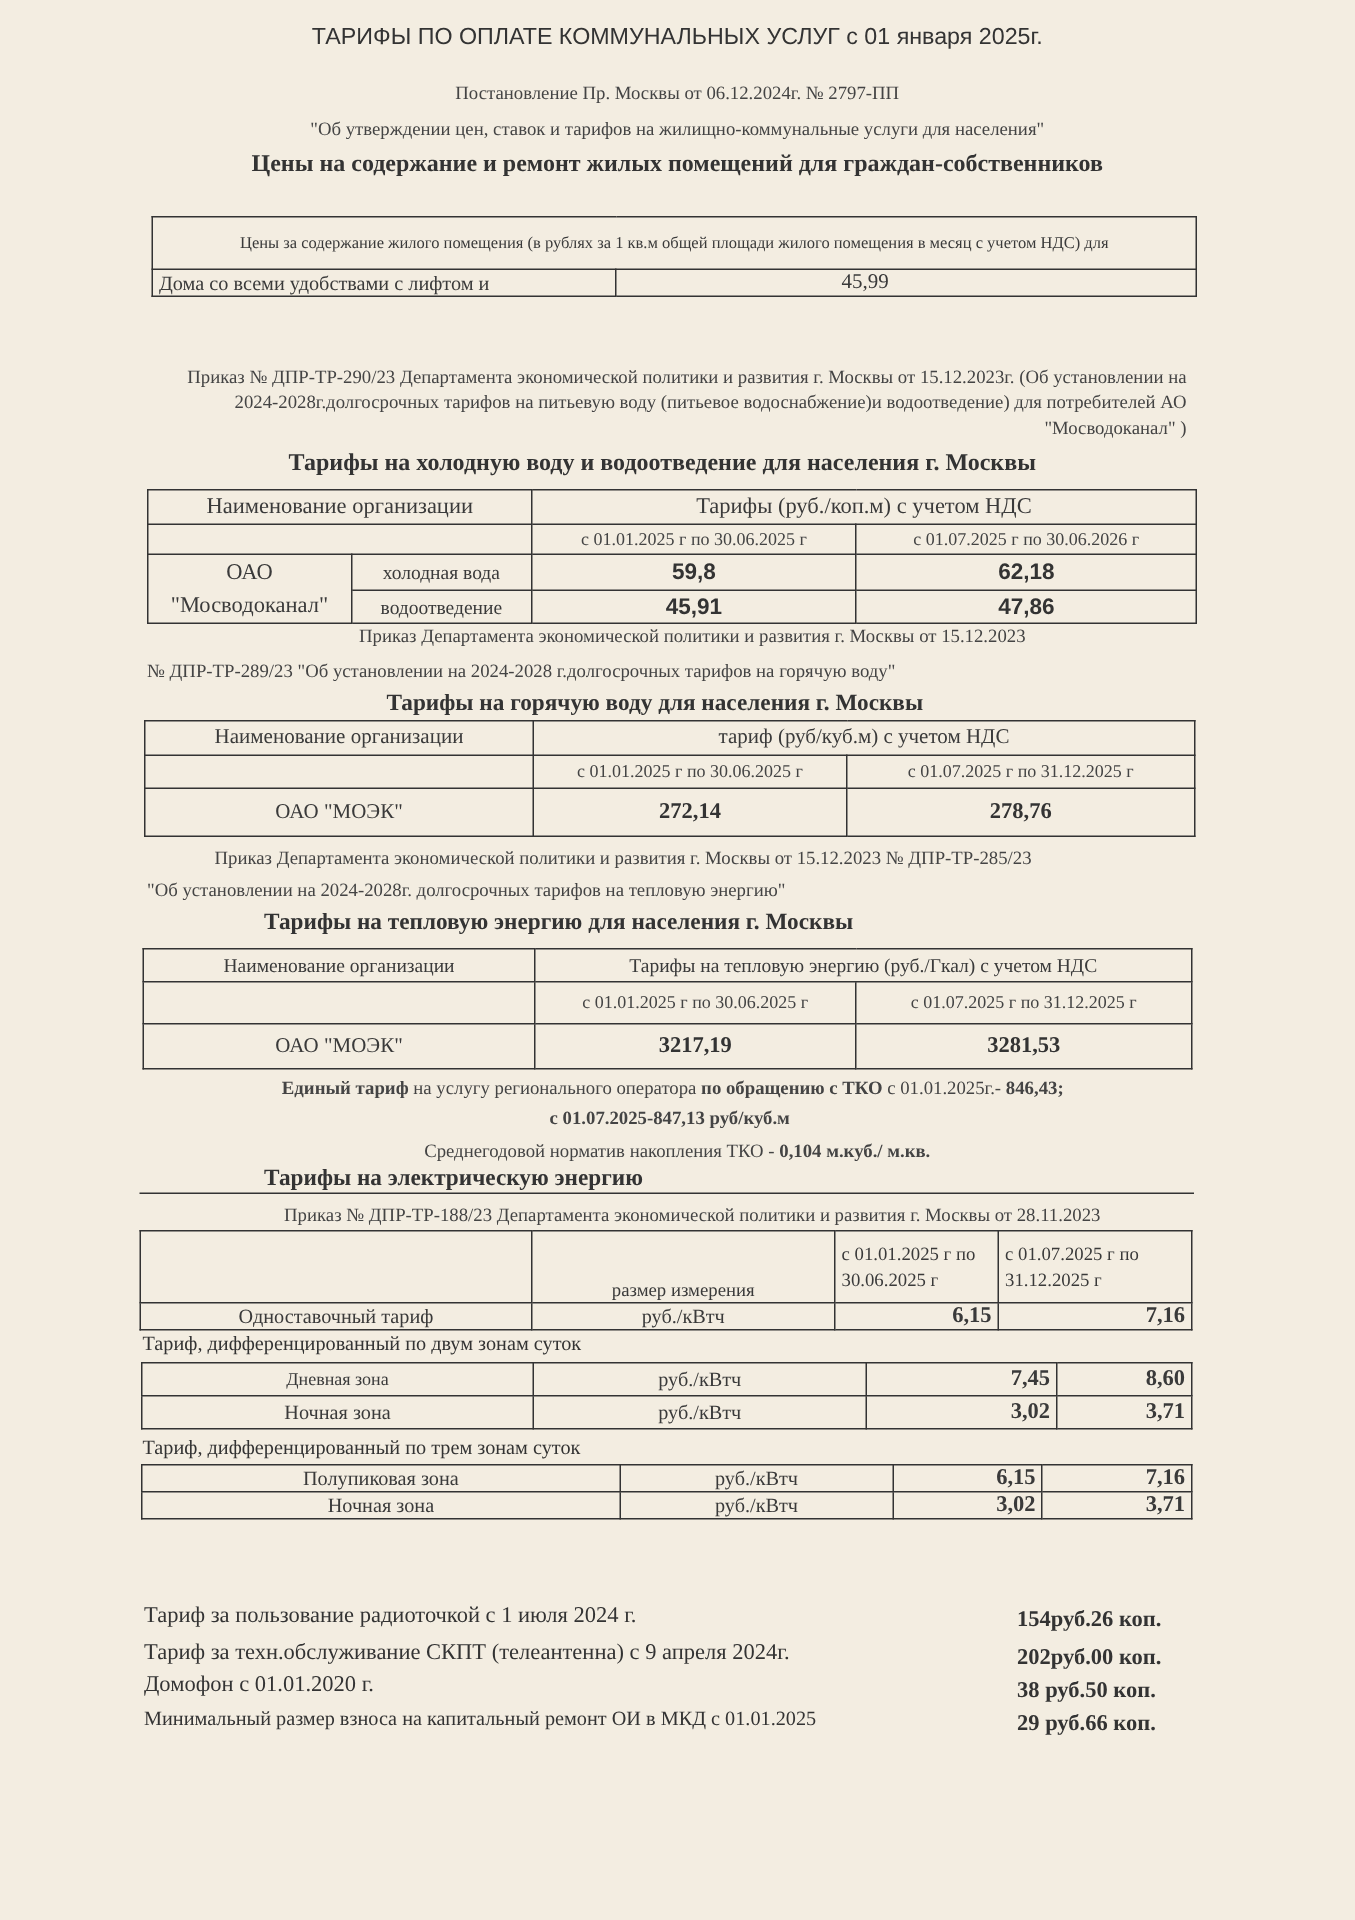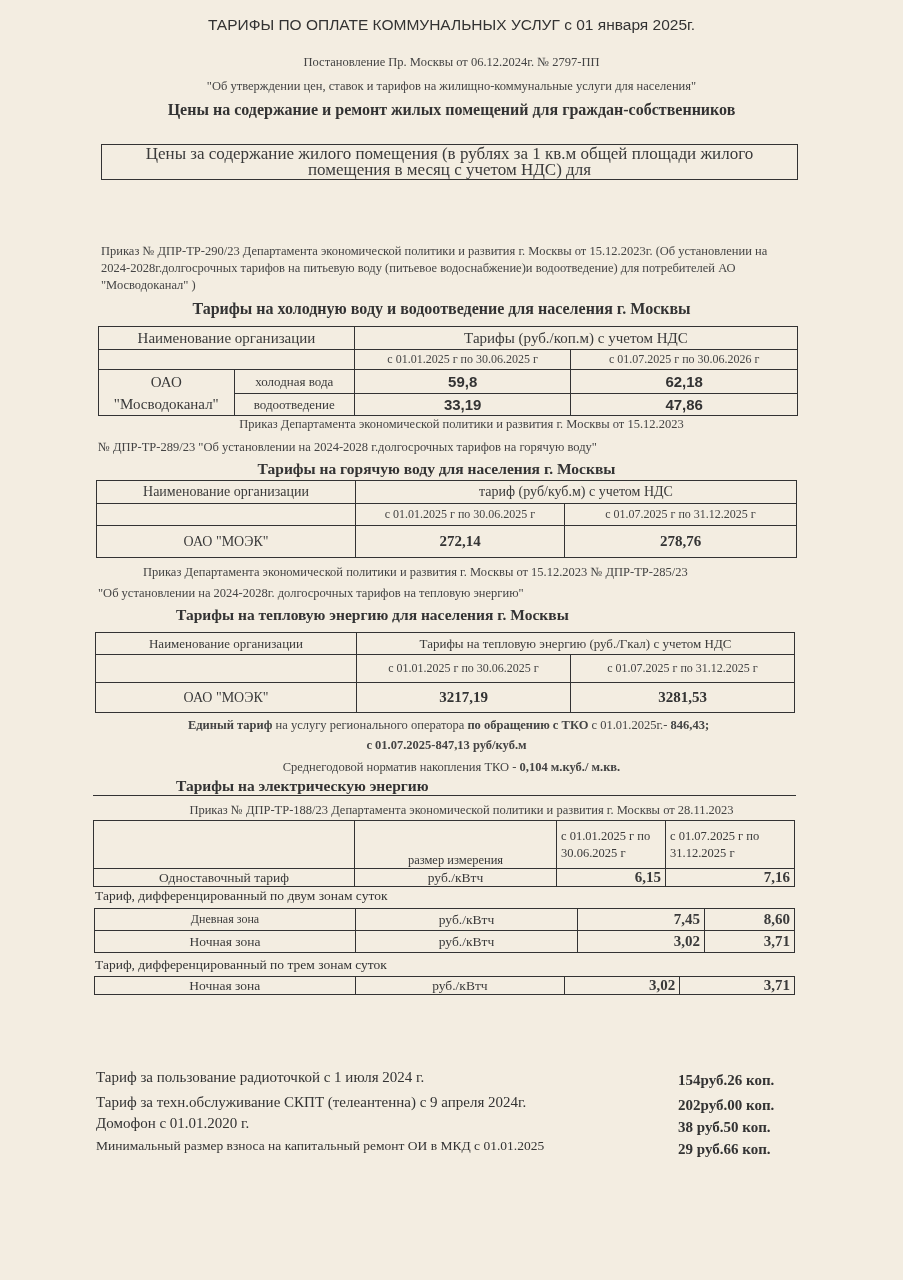--- a/index.html
+++ b/index.html
@@ -3,21 +3,21 @@
 <meta charset="utf-8">
 <style>
   html, body { margin: 0; padding: 0; }
   body {
     width: 903px; height: 1280px; overflow: hidden;
     background: #f3ede1;
     color: #2b2b2b;
     font-family: "Liberation Serif", serif;
     position: relative;
   }
-  .abs { position: absolute; }
+  .abs { position: absolute; text-align: right; }
   .title {
     left: 0; width: 903px; top: 16px; text-align: center;
     font-family: "Liberation Sans", sans-serif; font-size: 15.5px; color: #333;
   }
   .center { left: 0; width: 903px; text-align: center; }
   .small { font-size: 12px; color: #444; }
   .bold-head { font-weight: bold; font-size: 16px; color: #333; }
   table { border-collapse: collapse; position: absolute; }
   td { border: 1.5px solid #333; padding: 0 4px; font-size: 14px; color: #3a3a3a; }
   .c { text-align: center; }
@@ -33,21 +33,25 @@
 <body>
 
 <div class="abs title">ТАРИФЫ ПО ОПЛАТЕ КОММУНАЛЬНЫХ УСЛУГ   с 01 января 2025г.</div>
 <div class="abs center small" style="top:55px;font-size:12.5px;">Постановление Пр. Москвы от 06.12.2024г. № 2797-ПП</div>
 <div class="abs center small" style="top:79px;font-size:12.5px;">"Об утверждении цен, ставок и тарифов на жилищно-коммунальные услуги для населения"</div>
 <div class="abs center bold-head" style="top:101px;">Цены на содержание и ремонт жилых помещений для граждан-собственников</div>
 
 <table style="left:101px;top:144px;width:697px;">
   <tbody>
       <tr style="height:35px;">
-    <td colspan="2" class="c" style="font-size:17px;line-height:16px;text-align:center;">Цены за содержание жилого помещения (в рублях за 1 кв.м общей площади жилого помещения в месяц с учетом НДС) для</td>
+    <td colspan="2" class="c" style="font-size:11px;line-height:16px;text-align:center;">Цены за содержание жилого помещения (в рублях за 1 кв.м общей площади жилого помещения в месяц с учетом НДС) для</td>
+  </tr>
+  <tr style="height:18px;">
+    <td style="width:300px;font-size:13.5px;">Дома со всеми удобствами с лифтом и</td>
+    <td style="font-size:14px;padding-left:150px;">45,99</td>
   </tr>
 </tbody>
   </table>
 
 <div class="abs note" style="left:101px;top:243px;width:690px;line-height:17px;">Приказ № ДПР-ТР-290/23 Департамента экономической политики и развития г. Москвы  от 15.12.2023г. (Об установлении на 2024-2028г.долгосрочных тарифов на питьевую воду (питьевое водоснабжение)и водоотведение) для потребителей АО "Мосводоканал" )</div>
 <div class="abs center bold-head" style="top:300px;left:-10px;">Тарифы на холодную воду и водоотведение для населения г. Москвы</div>
 <table class="sans" style="left:98px;top:326px;width:700px;">
   <tbody>
       <tr style="height:23px;">
     <td colspan="2" class="c" style="font-family:'Liberation Serif',serif;font-size:15px;">Наименование организации</td>
@@ -59,21 +63,21 @@
     <td class="period" style="font-family:'Liberation Serif',serif;width:215px;">с 01.07.2025 г по 30.06.2026 г</td>
   </tr>
   <tr style="height:24px;">
     <td rowspan="2" class="c" style="font-family:'Liberation Serif',serif;font-size:15px;width:125px;line-height:22px;">ОАО "Мосводоканал"</td>
     <td class="c" style="font-family:'Liberation Serif',serif;font-size:13px;width:110px;">холодная вода</td>
     <td class="val">59,8</td>
     <td class="val">62,18</td>
   </tr>
   <tr style="height:22px;">
     <td class="c" style="font-family:'Liberation Serif',serif;font-size:13px;">водоотведение</td>
-    <td class="val">33,19</td>
+    <td class="val">45,91</td>
     <td class="val">47,86</td>
   </tr>
 </tbody>
   </table>
 
 <div class="abs center note" style="top:417px;left:10px;">Приказ Департамента экономической политики и развития г. Москвы от 15.12.2023</div>
 <div class="abs note" style="top:440px;left:98px;">№ ДПР-ТР-289/23 "Об установлении на 2024-2028 г.долгосрочных тарифов на горячую воду"</div>
 <div class="abs center bold-head" style="top:460px;left:-15px;font-size:15.5px;">Тарифы на горячую воду для населения г. Москвы</div>
 <table style="left:96px;top:480px;width:701px;">
   <tbody>
@@ -160,20 +164,26 @@
     <td class="r" style="font-size:15px;font-weight:bold;">3,02</td>
     <td class="r" style="font-size:15px;font-weight:bold;">3,71</td>
   </tr>
 </tbody>
   </table>
 
 <div class="abs" style="top:957px;left:95px;font-size:13.5px;color:#333;">Тариф, дифференцированный по трем зонам суток</div>
 <table style="left:94px;top:976px;width:701px;">
   <tbody>
   <tr style="height:18px;">
+    <td class="c" style="font-size:13.5px;">Полупиковая зона</td>
+    <td class="c" style="font-size:13.5px;">руб./кВтч</td>
+    <td class="r" style="font-size:15px;font-weight:bold;">6,15</td>
+    <td class="r" style="font-size:15px;font-weight:bold;">7,16</td>
+  </tr>
+  <tr style="height:18px;">
     <td class="c" style="font-size:13.5px;">Ночная зона</td>
     <td class="c" style="font-size:13.5px;">руб./кВтч</td>
     <td class="r" style="font-size:15px;font-weight:bold;">3,02</td>
     <td class="r" style="font-size:15px;font-weight:bold;">3,71</td>
   </tr>
 </tbody>
   </table>
 
 <div class="abs fee-label" style="top:1069px;">Тариф за пользование радиоточкой с 1 июля 2024 г.</div>
 <div class="abs fee-val" style="top:1072px;">154руб.26 коп.</div>

